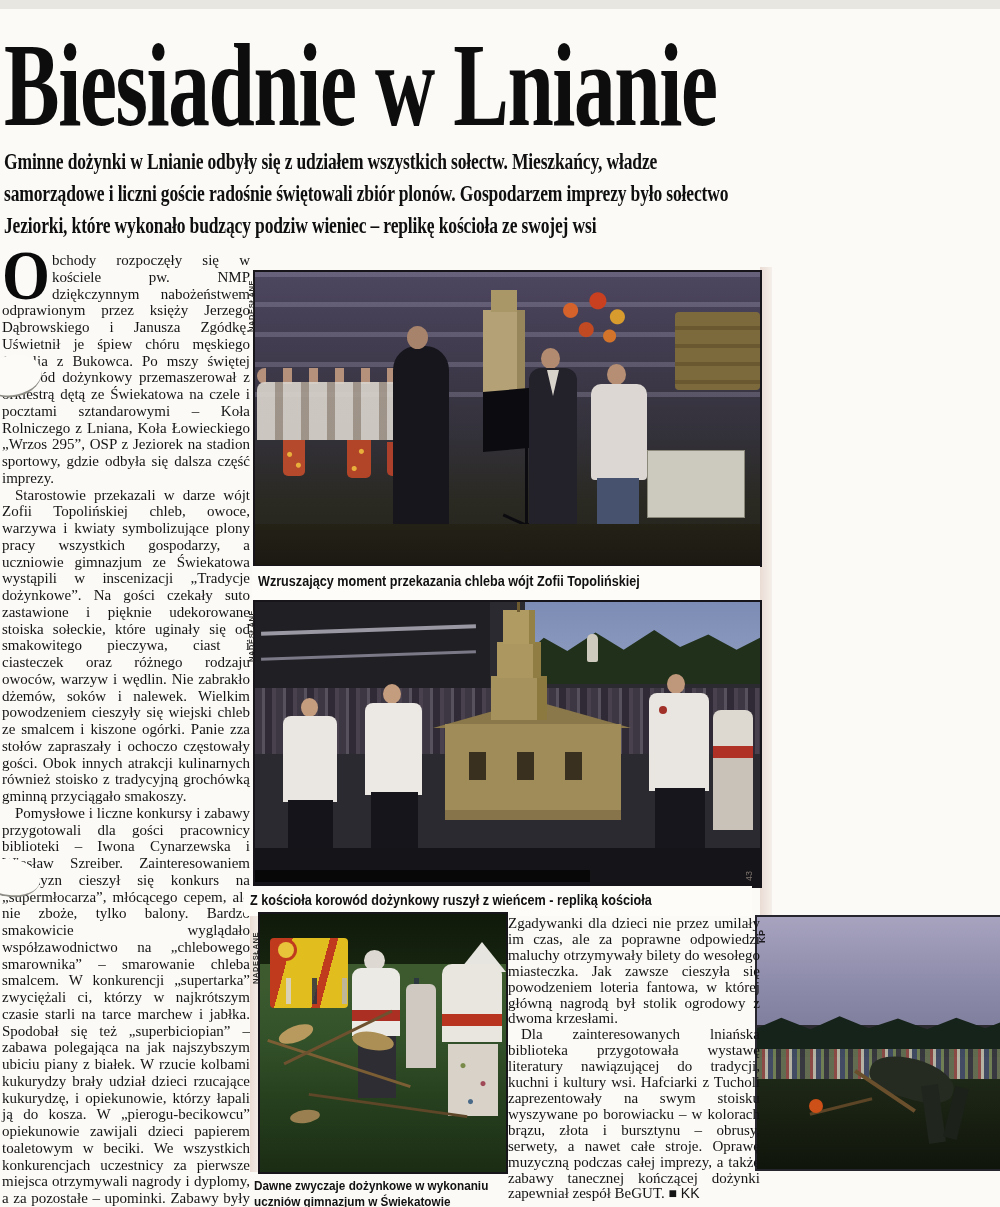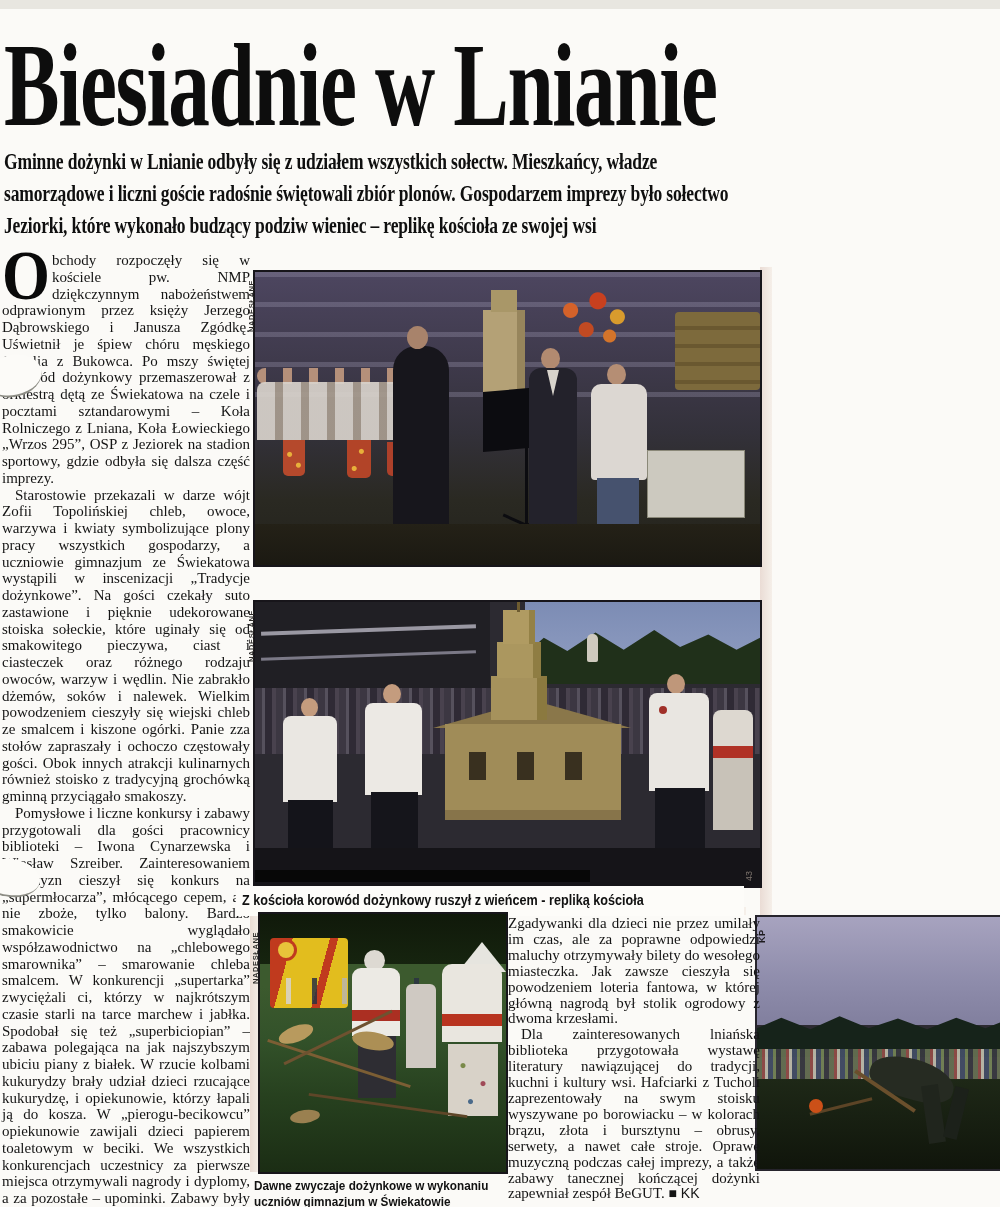--- a/index.html
+++ b/index.html
@@ -76,20 +76,23 @@
     <div class="abs" style="left:286px;top:76px;width:19px;height:21px;background:#b28a70;border-radius:50%;"></div>
     <div class="abs" style="left:274px;top:96px;width:48px;height:172px;background:#23222b;border-radius:12px 12px 0 0;box-shadow:inset 0 0 0 0 #000;"></div>
     <div class="abs" style="left:292px;top:98px;width:12px;height:26px;background:#d8d4cc;clip-path:polygon(0 0,100% 0,50% 100%);"></div>
     <div class="abs" style="left:352px;top:92px;width:19px;height:21px;background:#b58e74;border-radius:50%;"></div>
     <div class="abs" style="left:336px;top:112px;width:56px;height:96px;background:#dcd7d2;border-radius:10px 10px 4px 4px;"></div>
     <div class="abs" style="left:342px;top:206px;width:42px;height:74px;background:#46526e;"></div>
     <div class="abs" style="left:392px;top:178px;width:96px;height:66px;background:#ccc9bf;border:1px solid #8a8878;"></div>
     <div class="abs" style="left:0;top:252px;width:100%;height:41px;background:linear-gradient(180deg,#242117,#1b1912);"></div>
   </div>
   <div class="vcred" style="left:247px;top:263px;height:60px;">NADESŁANE</div>
+  <div class="abs capstrip" style="left:252px;top:557px;width:508px;height:34px;">
+    <div style="padding:7px 0 0 6px;font-size:14.5px;"><span class="cline">Wzruszający moment przekazania chleba wójt Zofii Topolińskiej</span></div>
+  </div>
 
   <div class="abs photo" style="left:255px;top:593px;width:505px;height:284px;">
     <div class="abs" style="inset:0;background:#2c2a31;"></div>
     <div class="abs" style="left:270px;top:0;width:235px;height:62px;background:linear-gradient(180deg,#7c8cb4,#8d9bc0);"></div>
     <div class="abs" style="left:270px;top:16px;width:235px;height:66px;background:#20301a;clip-path:polygon(0 55%,8% 30%,18% 50%,30% 22%,42% 48%,55% 18%,66% 44%,78% 25%,90% 48%,100% 30%,100% 100%,0 100%);"></div>
     <div class="abs" style="left:0;top:0;width:235px;height:88px;background:#201f24;"></div>
     <div class="abs" style="left:6px;top:26px;width:215px;height:4px;background:#9a98a3;transform:rotate(-2deg);"></div>
     <div class="abs" style="left:6px;top:52px;width:215px;height:3px;background:#7b7987;transform:rotate(-2deg);"></div>
     <div class="abs" style="left:0;top:86px;width:100%;height:66px;background:repeating-linear-gradient(90deg,#3c3742 0 7px,#56515d 7px 10px,#2f2a35 10px 17px,#49424e 17px 21px);"></div>
     <div class="abs" style="left:178px;top:98px;width:198px;height:28px;background:#8a774a;clip-path:polygon(0 100%,50% 0,100% 100%);"></div>
@@ -110,21 +113,21 @@
     <div class="abs" style="left:116px;top:190px;width:47px;height:94px;background:#15151b;"></div>
     <div class="abs" style="left:412px;top:72px;width:18px;height:20px;background:#bf977a;border-radius:50%;"></div>
     <div class="abs" style="left:394px;top:91px;width:60px;height:98px;background:#e9e6e1;border-radius:8px 8px 0 0;"></div>
     <div class="abs" style="left:404px;top:104px;width:8px;height:8px;background:#a03028;border-radius:50%;"></div>
     <div class="abs" style="left:400px;top:186px;width:50px;height:98px;background:#16161c;"></div>
     <div class="abs" style="left:458px;top:108px;width:40px;height:120px;background:linear-gradient(180deg,#ddd8d0 0 36px,#b03226 36px 48px,#c8c2b8 48px 100%);border-radius:8px 8px 0 0;"></div>
     <div class="abs" style="left:0;top:246px;width:100%;height:38px;background:#151418;"></div>
     <div class="abs" style="left:0;top:268px;width:335px;height:12px;background:#070707;"></div>
   </div>
   <div class="vcred" style="left:247px;top:593px;height:60px;">NADESŁANE</div>
-  <div class="abs capstrip" style="left:236px;top:877px;width:508px;height:30px;">
+  <div class="abs capstrip" style="left:244px;top:877px;width:508px;height:30px;">
     <div style="padding:6px 0 0 6px;font-size:14.5px;"><span class="cline">Z kościoła korowód dożynkowy ruszył z wieńcem - repliką kościoła</span></div>
   </div>
   <div class="abs" style="left:744px;top:862px;font-family:'Liberation Sans',sans-serif;font-size:9px;color:#7c736c;transform:rotate(-90deg);">43</div>
 
   <div class="abs photo" style="left:260px;top:905px;width:246px;height:258px;">
     <div class="abs" style="inset:0;background:linear-gradient(180deg,#3c5a2e 28%,#33522a 48%,#27411f 70%,#1b2d14 100%);"></div>
     <div class="abs" style="left:0;top:0;width:100%;height:50px;background:linear-gradient(180deg,#10190a,#16240f);"></div>
     <div class="abs" style="left:10px;top:24px;width:78px;height:70px;background:linear-gradient(105deg,#c03a1e 0 22px,#e2bd1e 22px 58px,#c03a1e 58px 66px,#e2bd1e 66px 100%);border-radius:4px;"></div>
     <div class="abs" style="left:18px;top:28px;width:16px;height:16px;background:#e8c43a;border-radius:50%;box-shadow:0 0 0 3px #c03a1e;"></div>
     <div class="abs" style="left:198px;top:28px;width:48px;height:30px;background:#e6e5df;clip-path:polygon(0 100%,50% 0,100% 100%);"></div>

